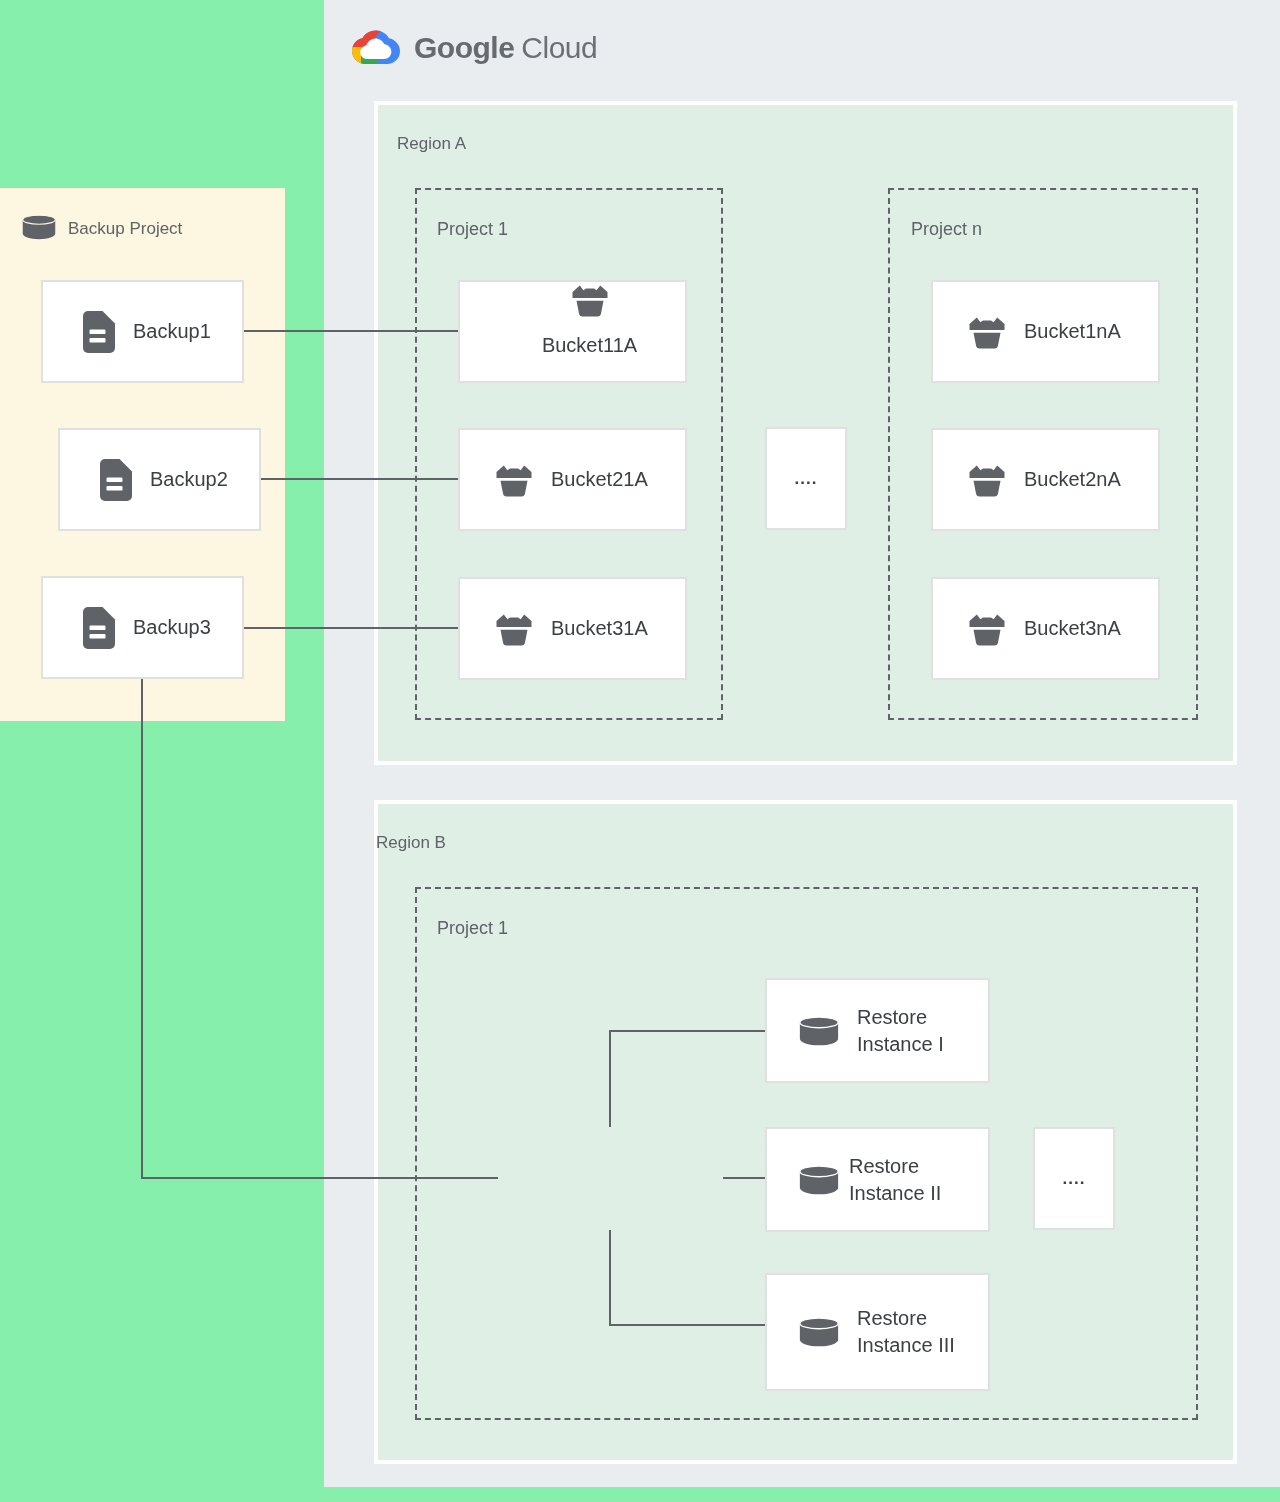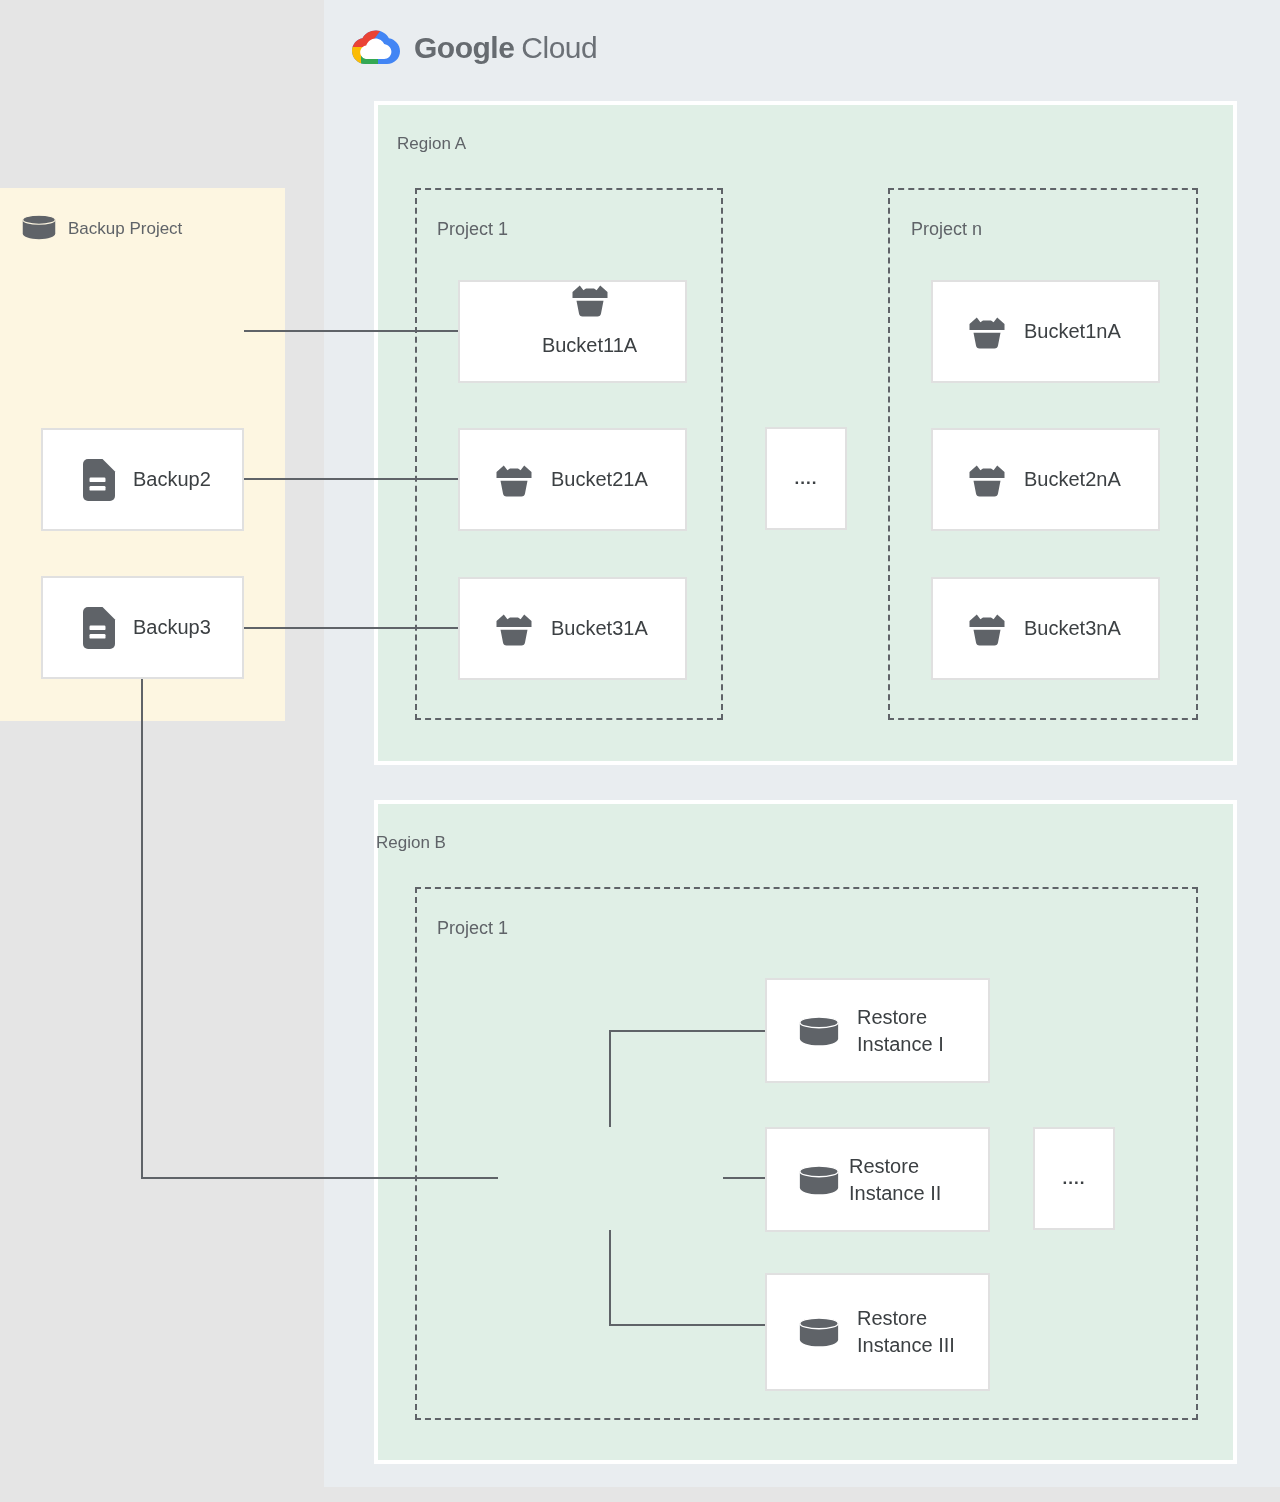--- a/index.html
+++ b/index.html
@@ -1,16 +1,16 @@
 <!DOCTYPE html>
 <html><head>
 <meta charset="utf-8">
 <style>
   html,body{margin:0;padding:0;background:#ffffff;}
-  .canvas{position:relative;width:1280px;height:1502px;background:#e5e5e5;overflow:hidden;
+  .canvas{position:relative;width:1280px;height:1502px;background:#86efac;overflow:hidden;
           font-family:"Liberation Sans", sans-serif;}
 
   
   .gc-panel{position:absolute;left:324px;top:0;width:956px;height:1487px;background:#e9edf0;}
   .yellow-panel{position:absolute;left:0;top:188px;width:285px;height:533px;background:#fdf6e1;}
   .region-panel{position:absolute;background:#e0efe6;border:4px solid #ffffff;box-sizing:border-box;}
   .region-a{left:374px;top:101px;width:863px;height:664px;}
   .region-b{left:374px;top:800px;width:863px;height:664px;}
   .project-box{position:absolute;border:2px dashed #5f6368;box-sizing:border-box;z-index:1;}
 
@@ -101,38 +101,48 @@
   <div class="hline" style="left:244px;top:478px;width:214px;"></div>
   <div class="hline" style="left:244px;top:627px;width:214px;"></div>
   <div class="vline" style="left:141px;top:679px;height:500px;"></div>
   <div class="hline" style="left:141px;top:1177px;width:357px;"></div>
   <div class="vline" style="left:609px;top:1030px;height:97px;"></div>
   <div class="hline" style="left:609px;top:1030px;width:156px;"></div>
   <div class="hline" style="left:723px;top:1177px;width:42px;"></div>
   <div class="vline" style="left:609px;top:1230px;height:96px;"></div>
   <div class="hline" style="left:609px;top:1324px;width:156px;"></div>
 
-  <div class="node backup-node" style="left:41px;top:428px;">
+  <div class="node backup-node" style="left:41px;top:280px;">
     <span class="icon">
       <svg width="37" height="44" viewBox="0 0 37 44">
         <path d="M9 1 H23.5 L36 13.5 V38 a5 5 0 0 1 -5 5 H9 a5 5 0 0 1 -5 -5 V6 a5 5 0 0 1 5 -5 Z" fill="#5f6368"></path>
         <rect x="10.5" y="19.5" width="16" height="4.6" rx="1.2" fill="#ffffff"></rect>
         <rect x="10.5" y="28" width="16" height="4.6" rx="1.2" fill="#ffffff"></rect>
       </svg>
     </span>
-    <span class="lbl">Backup2</span>
-  </div>
-  <div class="node backup-node" style="left:41px;top:576px;">
+    <span class="lbl">Backup1</span>
+  </div>
+  <div class="node backup-node" style="left:58px;top:428px;">
     <span class="icon">
       <svg width="37" height="44" viewBox="0 0 37 44">
         <path d="M9 1 H23.5 L36 13.5 V38 a5 5 0 0 1 -5 5 H9 a5 5 0 0 1 -5 -5 V6 a5 5 0 0 1 5 -5 Z" fill="#5f6368"></path>
         <rect x="10.5" y="19.5" width="16" height="4.6" rx="1.2" fill="#ffffff"></rect>
         <rect x="10.5" y="28" width="16" height="4.6" rx="1.2" fill="#ffffff"></rect>
       </svg>
     </span>
+    <span class="lbl">Backup2</span>
+  </div>
+  <div class="node backup-node" style="left:41px;top:576px;">
+    <span class="icon">
+      <svg width="37" height="44" viewBox="0 0 37 44">
+        <path d="M9 1 H23.5 L36 13.5 V38 a5 5 0 0 1 -5 5 H9 a5 5 0 0 1 -5 -5 V6 a5 5 0 0 1 5 -5 Z" fill="#5f6368"></path>
+        <rect x="10.5" y="19.5" width="16" height="4.6" rx="1.2" fill="#ffffff"></rect>
+        <rect x="10.5" y="28" width="16" height="4.6" rx="1.2" fill="#ffffff"></rect>
+      </svg>
+    </span>
     <span class="lbl">Backup3</span>
   </div>
 
   <div class="node bucket-node" style="left:458px;top:280px;flex-direction:column;">
     <span class="icon">
       <svg width="40" height="35" viewBox="0 0 40 35">
         <path d="M2.5 16 V10 L9.8 3.5 L13.4 8.2 L16 6.4 H24 L26.6 8.2 L30.2 3.5 L37.5 10 V16 Z" fill="#5f6368"></path>
         <path d="M6.5 18.8 H33.5 L31 31.6 C30.7 33.6 29.5 34.5 27.5 34.5 H12.5 C10.5 34.5 9.3 33.6 9 31.6 Z" fill="#5f6368"></path>
       </svg>
     </span>

